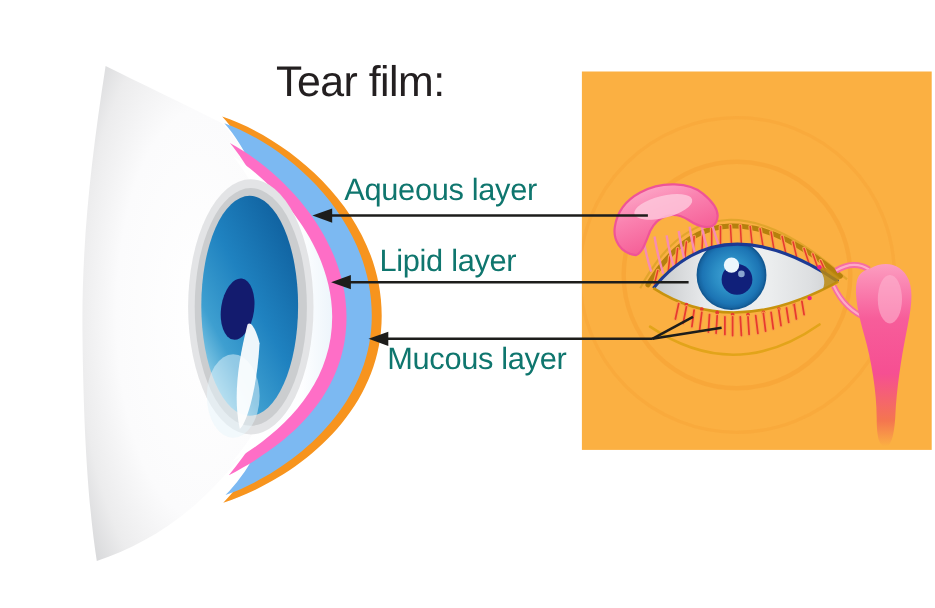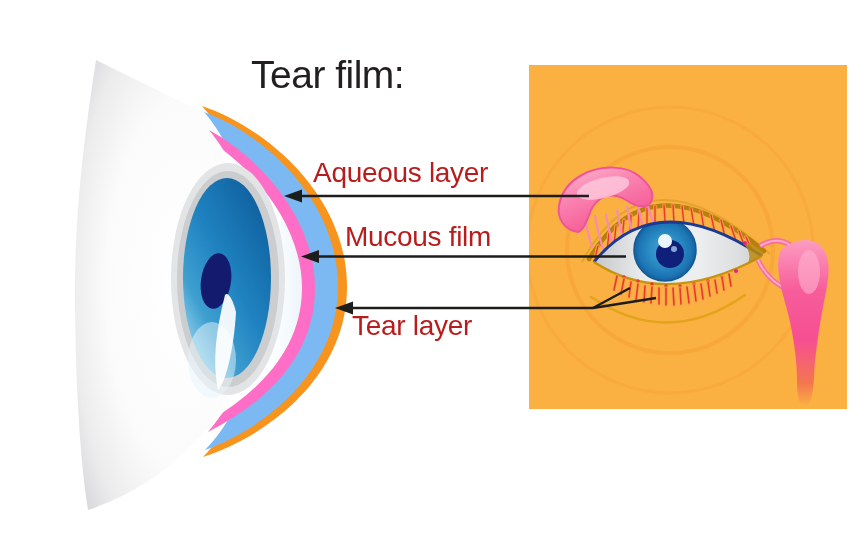--- a/index.html
+++ b/index.html
@@ -7,21 +7,21 @@
     position:relative;width:850px;height:553px;background:#ffffff;overflow:hidden;
     font-family:"Liberation Sans",sans-serif;
     margin-left:12px;
   }
   #stage svg{position:absolute;left:0;top:0;}
   .title{
     position:absolute;left:239px;top:54px;font-size:39px;line-height:1.1;
     color:#231f20;letter-spacing:-0.5px;white-space:nowrap;
   }
   .label{
-    position:absolute;font-size:28px;line-height:1.05;color:#b91c1c;
+    position:absolute;font-size:28px;line-height:1.05;color:#0f766e;
     letter-spacing:-0.3px;white-space:nowrap;
   }
   .lbl-aq{left:301px;top:158px;}
   .lbl-mu{left:333px;top:222px;}
   .lbl-li{left:340px;top:311px;}
 </style>
 </head>
 <body>
 
 <div id="stage">
@@ -190,16 +190,16 @@
   </g>
   <g fill="#1D1D1B">
     <polygon points="272,196 290,189.5 290,202.5"></polygon>
     <polygon points="289,256.5 307,250 307,263"></polygon>
     <polygon points="323,308 341,301.5 341,314.5"></polygon>
   </g>
 </svg>
 
 <div class="title">Tear film:</div>
 <div class="label lbl-aq">Aqueous layer</div>
-<div class="label lbl-mu">Mucous film</div>
-<div class="label lbl-li">Tear layer</div>
+<div class="label lbl-mu">Lipid layer</div>
+<div class="label lbl-li">Mucous layer</div>
 
 </div>
 
 </body></html>

